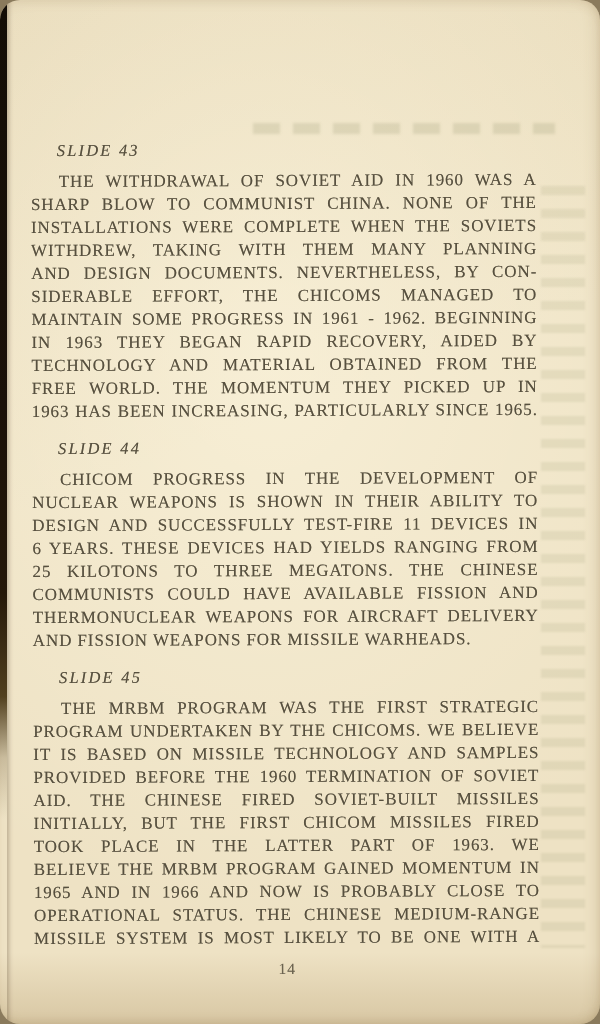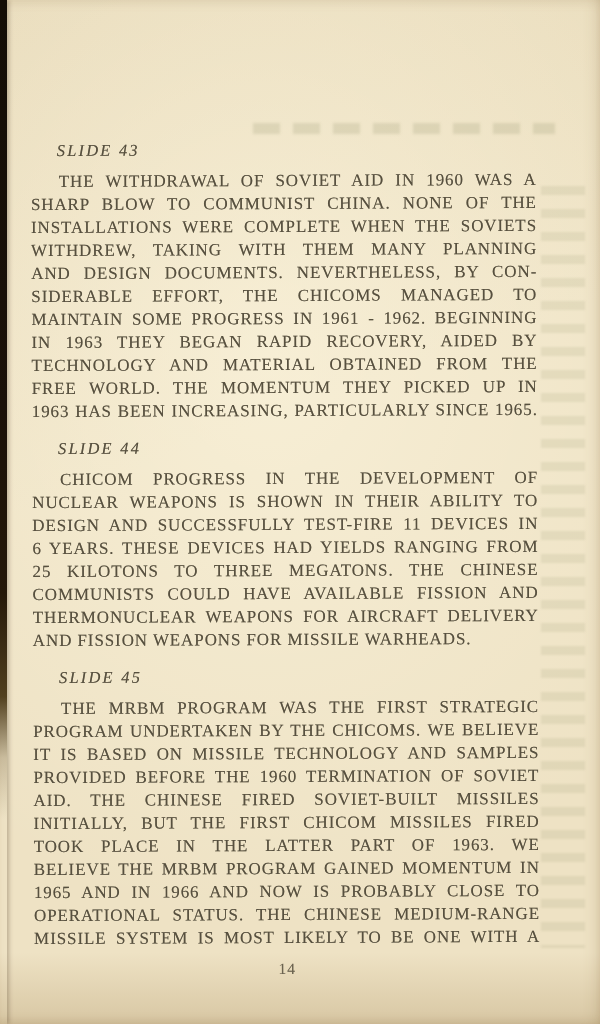--- a/index.html
+++ b/index.html
@@ -15,20 +15,21 @@
     background-color: #eee2c4;
     background-image:
       radial-gradient(130% 90% at 45% 35%, rgba(255,249,228,0.55), rgba(255,249,228,0) 62%),
       linear-gradient(160deg, rgba(219,203,166,0.30), rgba(219,203,166,0) 42%),
       linear-gradient(to bottom, rgba(214,196,156,0) 93%, rgba(158,128,78,0.28) 100%);
     box-shadow:
       inset -10px 0 16px -10px rgba(125,95,50,0.30),
       inset 0 -8px 12px -8px rgba(125,95,50,0.22),
       inset 0 10px 14px -10px rgba(125,95,50,0.14);
     font-family: "Liberation Serif", "DejaVu Serif", serif;
+    border-radius: 20px;
   }
   .binding-edge {
     position: absolute;
     left: 0; top: 0;
     width: 7px; height: 100%;
     background: linear-gradient(to bottom,
       #130d06 0%,
       #1a1109 40%,
       #241809 58%,
       #51401f 68%,

